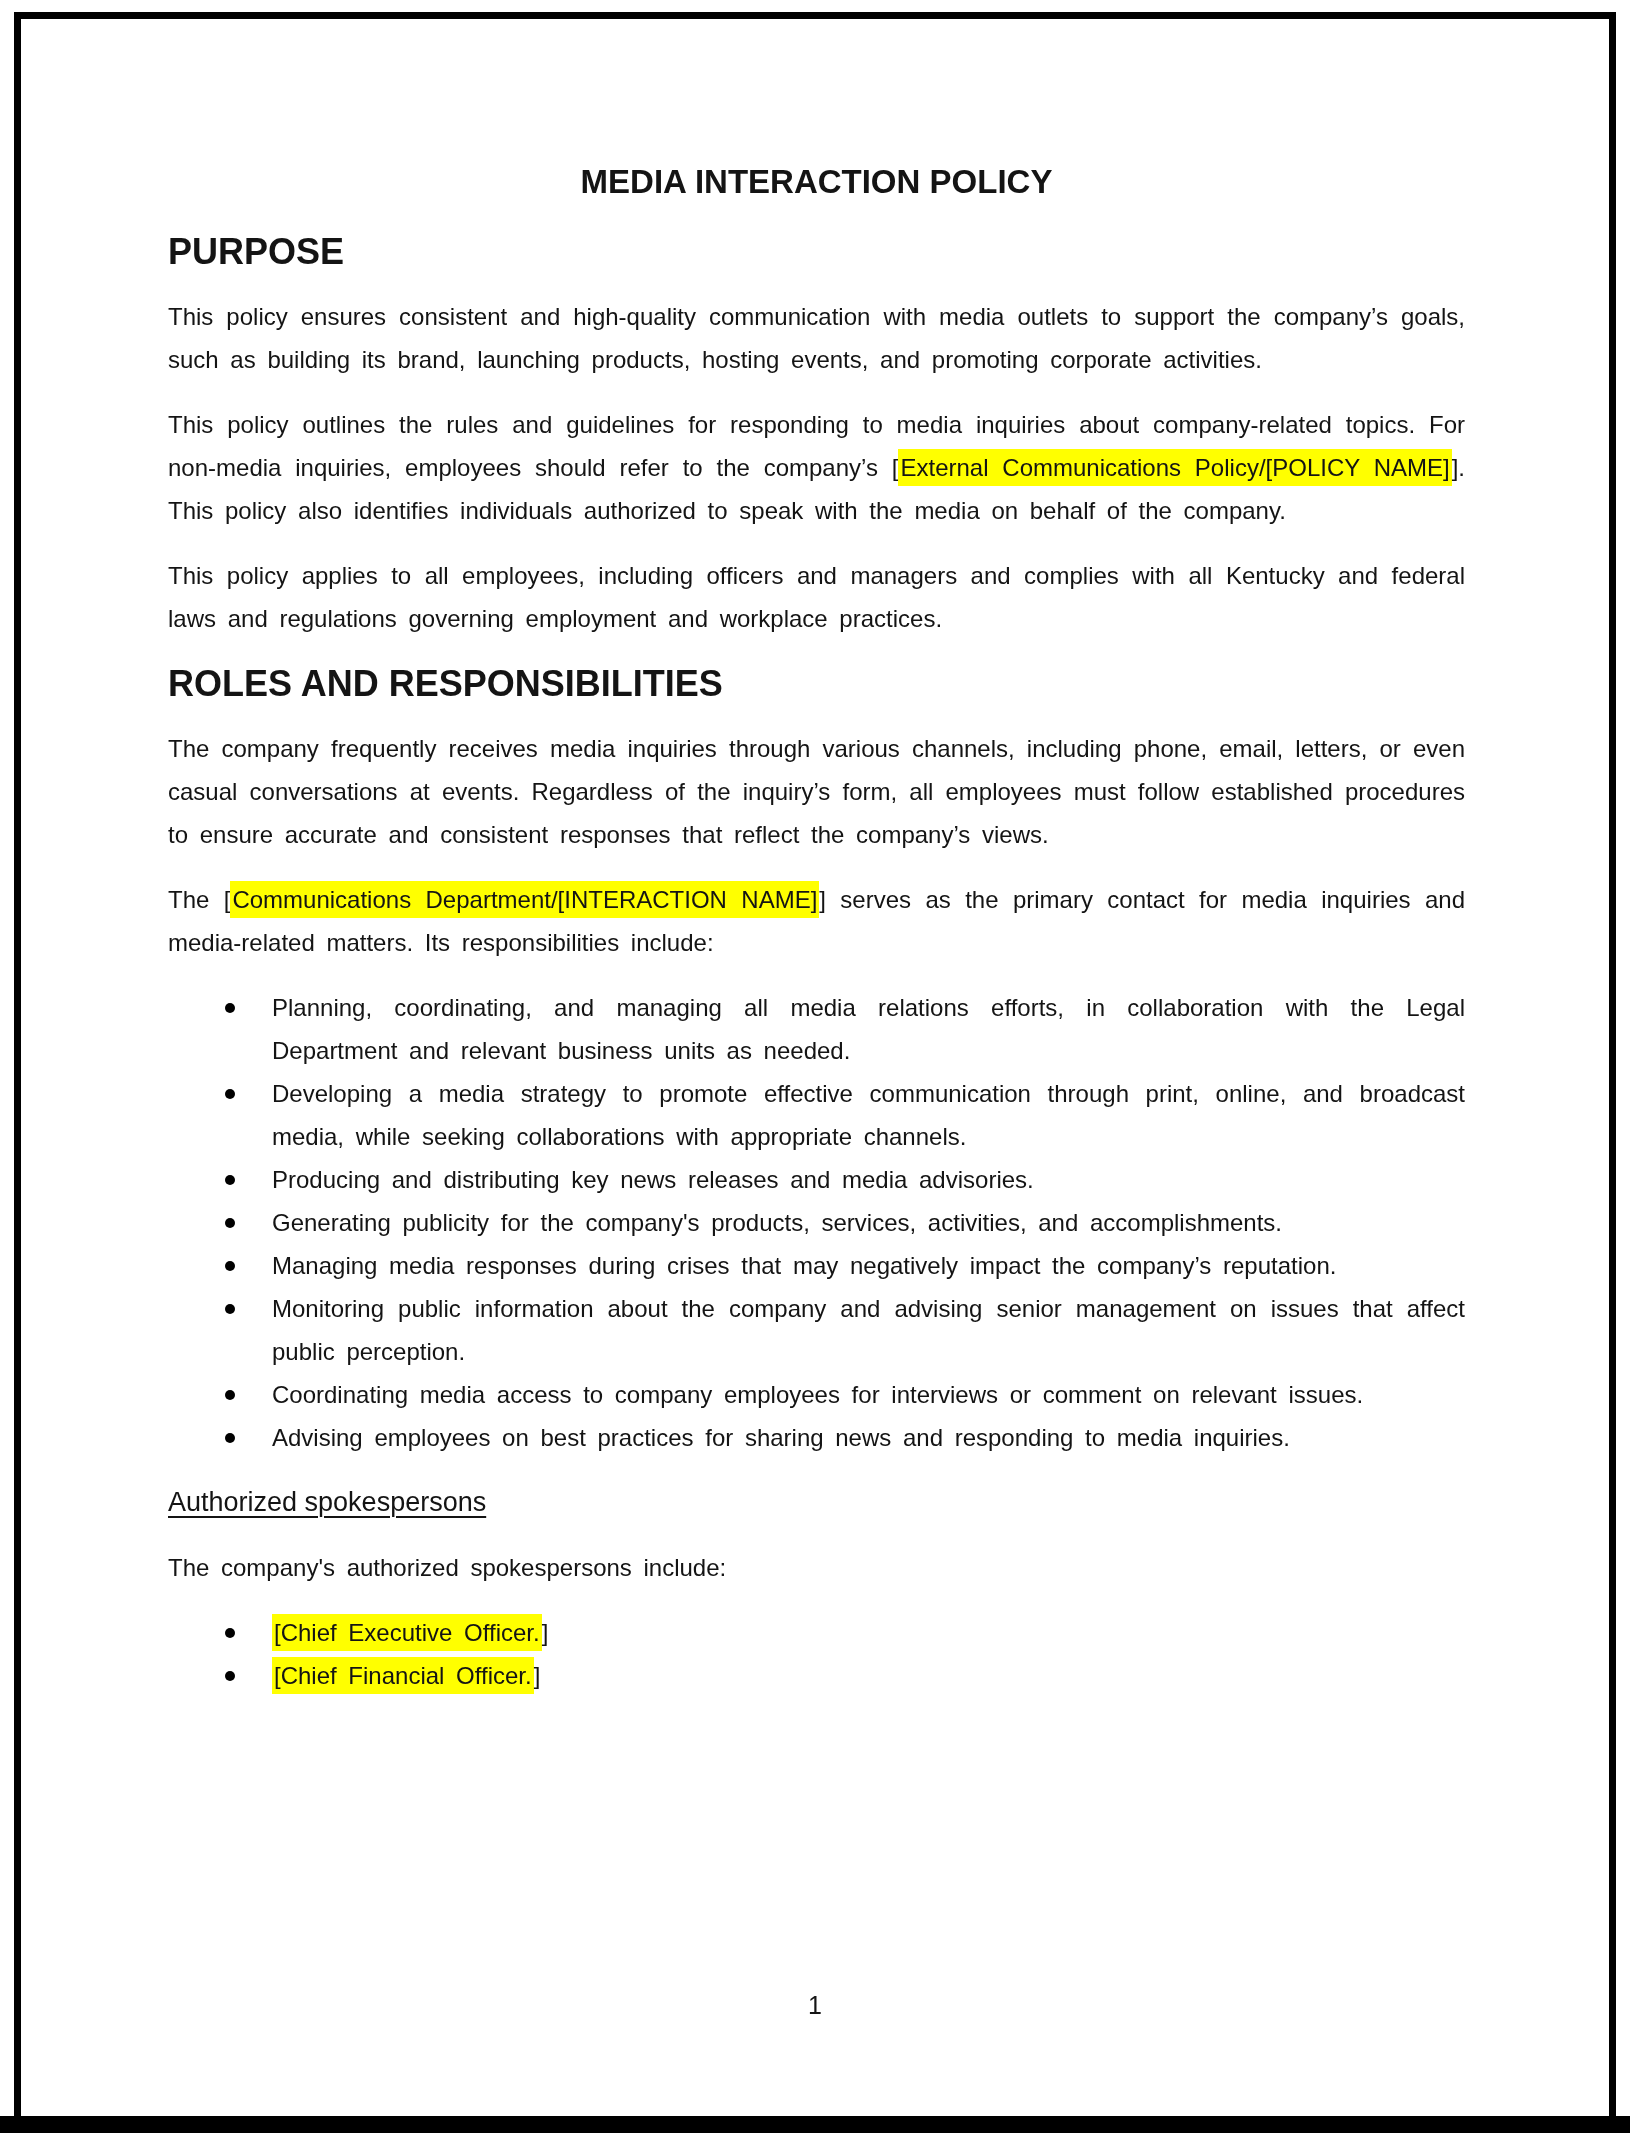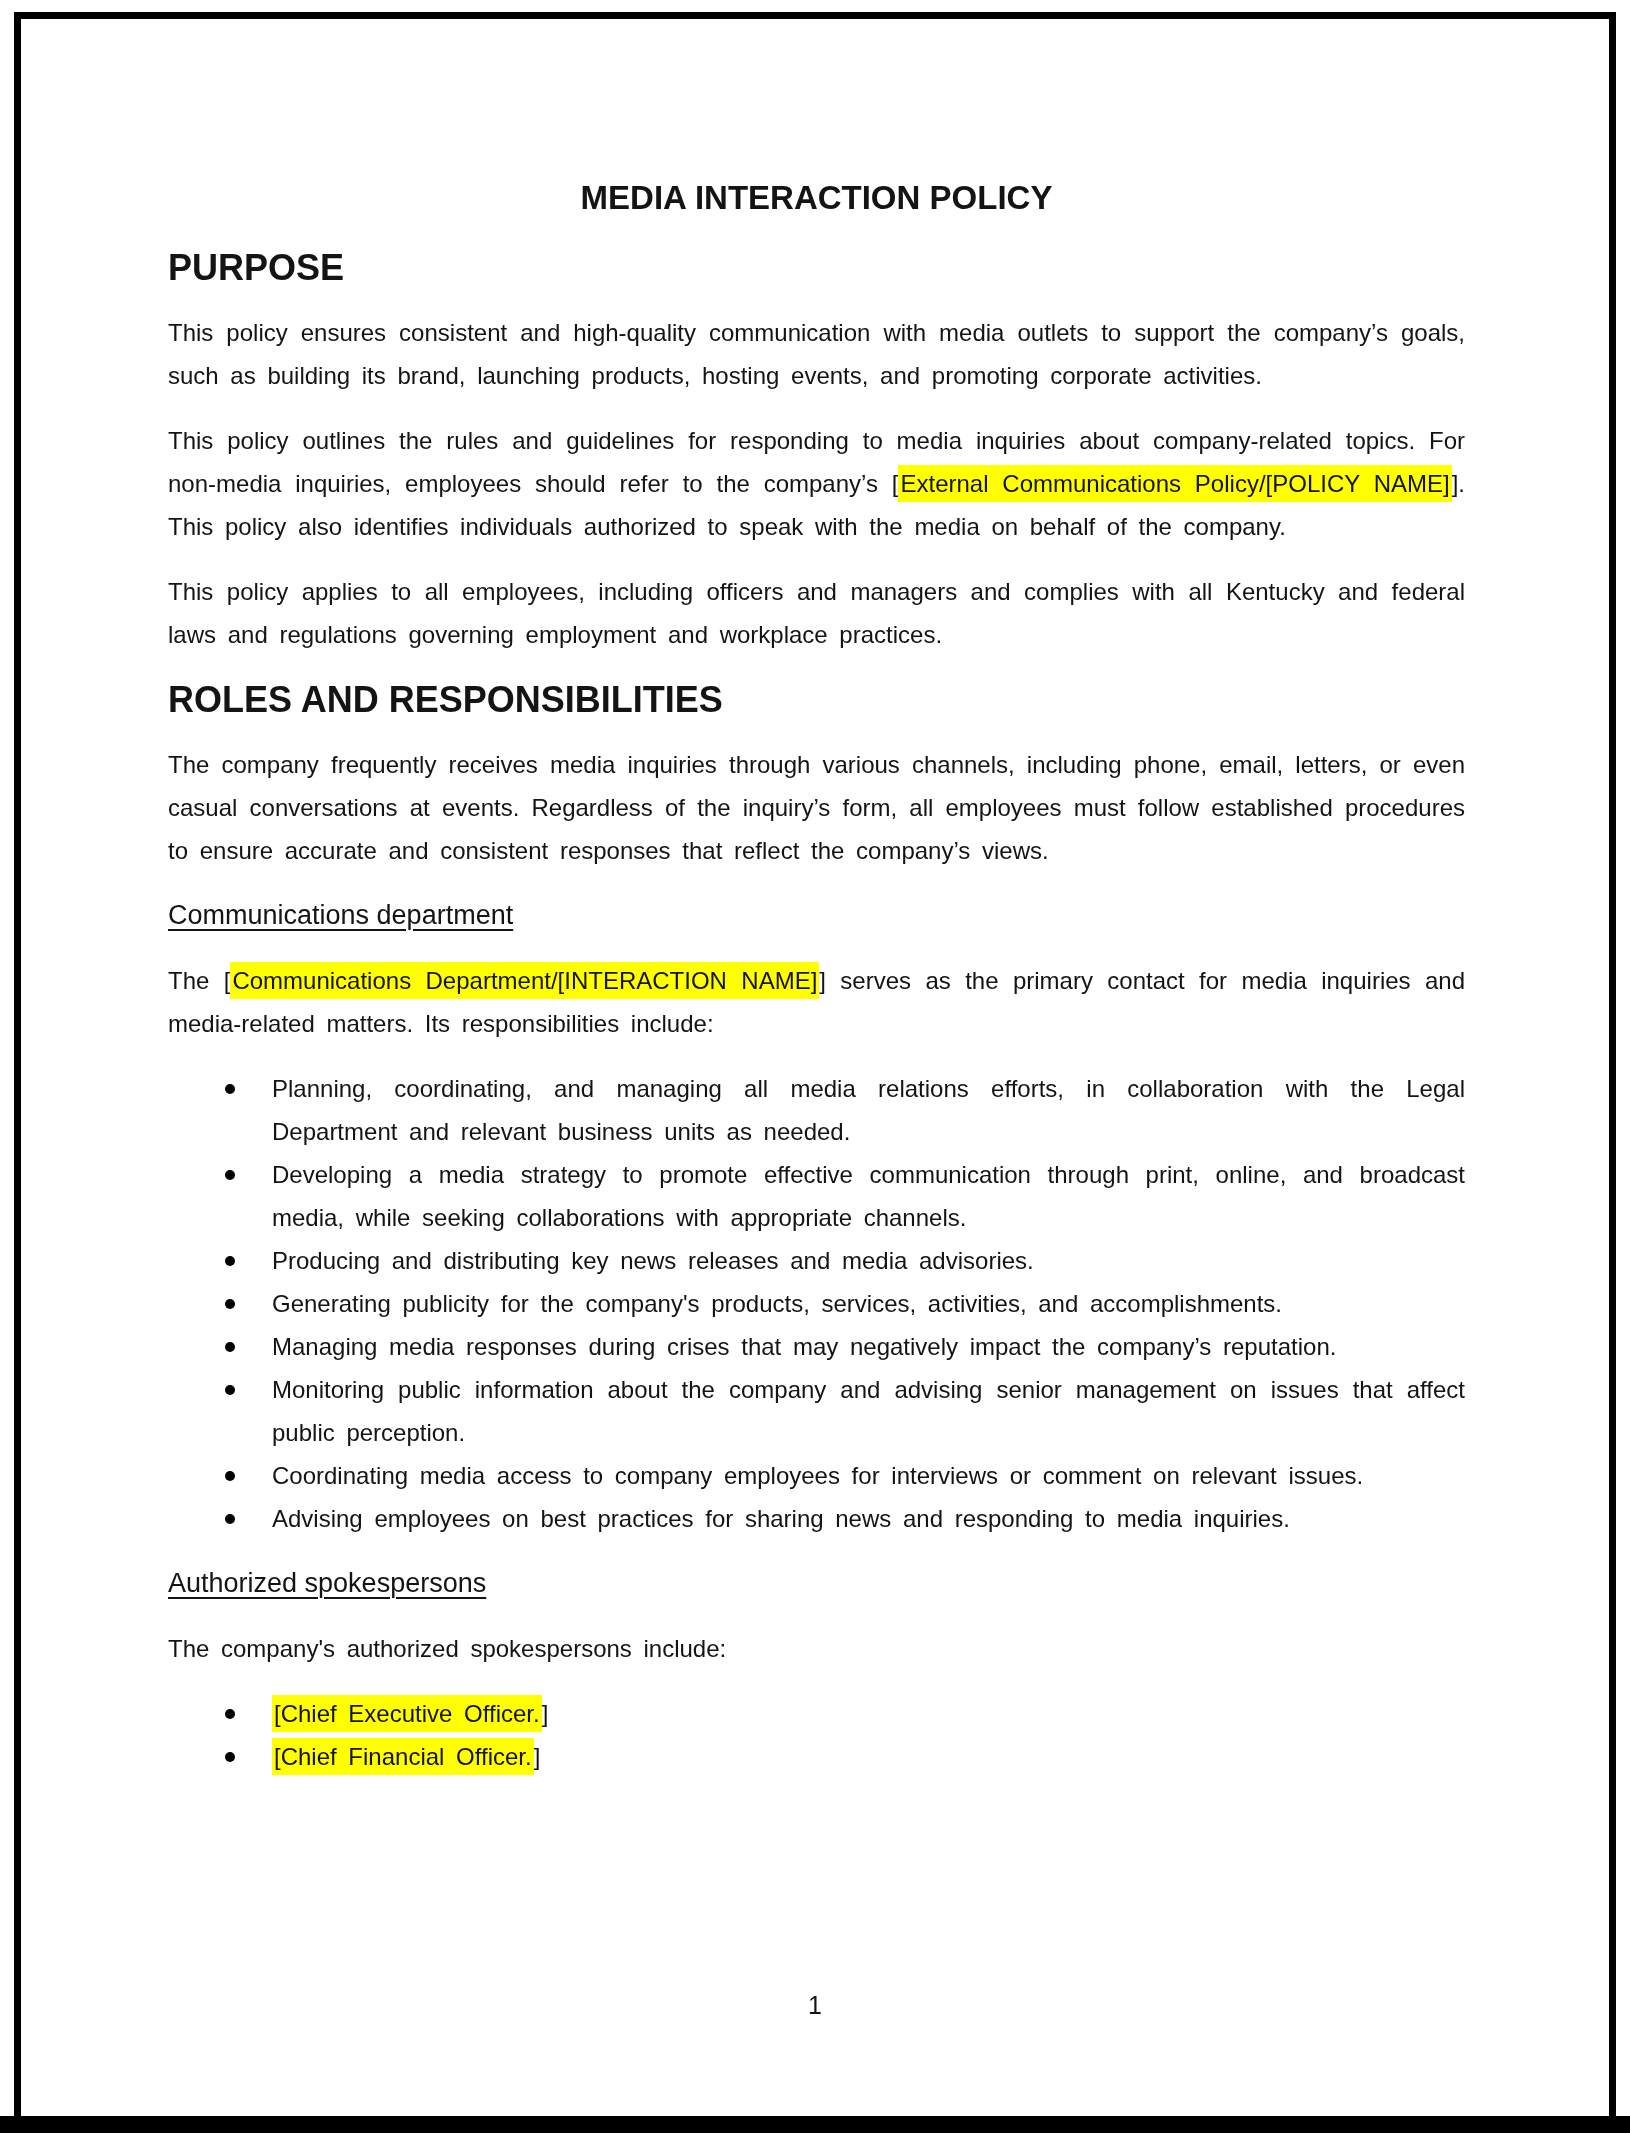--- a/index.html
+++ b/index.html
@@ -34,21 +34,21 @@
     position: absolute;
     left: 168px;
     top: 160px;
     width: 1297px;
   }
   .title {
     font-size: 33px;
     font-weight: bold;
     text-align: center;
     line-height: 43px;
-    margin: 16px 0 27px 0;
+    margin: 0 0 27px 0;
   }
   h2.heading {
     font-size: 36px;
     font-weight: bold;
     line-height: 43px;
     margin: 0 0 22px 0;
   }
   h3.subheading {
     font-size: 27px;
     font-weight: normal;
@@ -118,21 +118,20 @@
   <p>This policy ensures consistent and high-quality communication with media outlets to support the company’s goals, such as building its brand, launching products, hosting events, and promoting corporate activities.</p>
 
   <p><span>This policy outlines the rules and guidelines for responding to media inquiries about company-related topics. For non-media inquiries, employees should refer to the company’s [</span><mark>External Communications Policy/[POLICY NAME]</mark><span>]. This policy also identifies individuals authorized to speak with the media on behalf of the company.</span></p>
 
   <p>This policy applies to all employees, including officers and managers and complies with all Kentucky and federal laws and regulations governing employment and workplace practices.</p>
 
   <h2 class="heading">ROLES AND RESPONSIBILITIES</h2>
 
   <p>The company frequently receives media inquiries through various channels, including phone, email, letters, or even casual conversations at events. Regardless of the inquiry’s form, all employees must follow established procedures to ensure accurate and consistent responses that reflect the company’s views.</p>
 
-  <h3 class="subheading">Communications department</h3>
 
   <p><span>The [</span><mark>Communications Department/[INTERACTION NAME]</mark><span>] serves as the primary contact for media inquiries and media-related matters. Its responsibilities include:</span></p>
 
   <ul>
     <li>Planning, coordinating, and managing all media relations efforts, in collaboration with the Legal Department and relevant business units as needed.</li>
     <li>Developing a media strategy to promote effective communication through print, online, and broadcast media, while seeking collaborations with appropriate channels.</li>
     <li>Producing and distributing key news releases and media advisories.</li>
     <li>Generating publicity for the company's products, services, activities, and accomplishments.</li>
     <li>Managing media responses during crises that may negatively impact the company’s reputation.</li>
     <li>Monitoring public information about the company and advising senior management on issues that affect public perception.</li>

